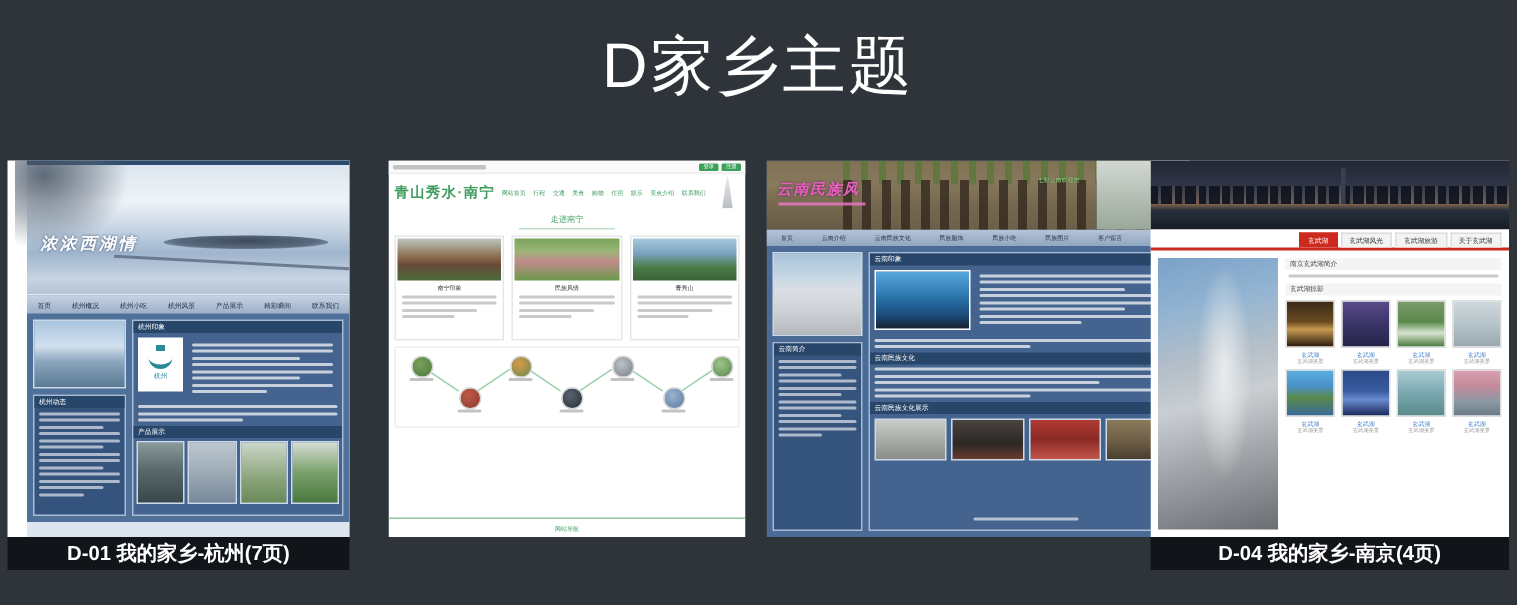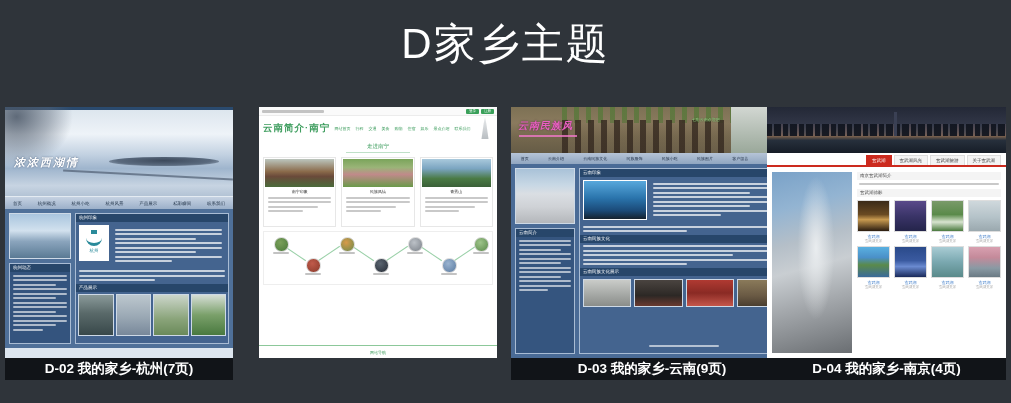--- a/index.html
+++ b/index.html
@@ -6,21 +6,21 @@
   body{width:1011px;height:403px;background:#2f343a;font-family:"Liberation Sans","DejaVu Sans",sans-serif;position:relative;overflow:hidden;}
   .page-title{position:absolute;top:16px;left:0;width:100%;text-align:center;color:#fff;font-size:42px;font-weight:500;letter-spacing:2px;}
   .card{position:absolute;top:107px;}
   .shot{height:251px;overflow:hidden;position:relative;background:#fff;}
   .cap{height:22px;line-height:22px;background:#111418;color:#fff;font-size:13.5px;font-weight:bold;text-align:center;white-space:nowrap;}
   .tl{height:2px;margin:2.5px 3px;background:var(--lc,rgba(255,255,255,.65));border-radius:1px;}
   .tl:nth-child(3n){width:72%;}
   .tl:last-child{width:50%;}
 
   
-  .s1{height:100%;display:flex;flex-direction:column;background:#4f7099;}
+  .s1{height:100%;display:flex;flex-direction:column;background:#4f7099;margin-left:13px;}
   .s1top{height:3px;background:#2a4a6e;}
   .s1hero{height:86px;position:relative;background:linear-gradient(180deg,#dde6ee 0%,#eef3f8 28%,#c2d1e1 52%,#9fb5cd 68%,#c7d4e2 88%,#b3c3d5 100%);}
   .s1tree{position:absolute;left:-8px;top:-6px;width:78px;height:64px;background:radial-gradient(ellipse at 25% 20%,rgba(72,84,100,.85) 0%,rgba(92,104,120,.45) 40%,rgba(0,0,0,0) 68%);}
   .s1isle{position:absolute;right:14px;bottom:30px;width:110px;height:9px;border-radius:50%;background:radial-gradient(ellipse at 50% 40%,#3d4a5c 0%,#5a6a7e 60%,rgba(0,0,0,0) 100%);}
   .s1bridge{position:absolute;left:58px;right:0;bottom:20px;height:2px;background:rgba(86,100,120,.75);transform:rotate(3deg);}
   .s1script{position:absolute;left:9px;bottom:26px;color:#fff;font-size:11px;font-style:italic;font-weight:bold;letter-spacing:2px;text-shadow:0 0 2px rgba(60,80,110,.9);}
   .s1nav{height:12px;background:linear-gradient(180deg,#c6d2e2 0%,#9cb0c9 100%);display:flex;align-items:center;justify-content:space-around;border-top:1px solid #e4ebf2;}
   .s1navi{font-size:4.5px;color:#223449;}
   .s1body{flex:1;display:flex;gap:4px;padding:4px;}
   .s1left{width:62px;display:flex;flex-direction:column;gap:4px;}
@@ -185,35 +185,35 @@
             <div style="background:linear-gradient(180deg,#8a9a9a 0%,#5a6a6a 45%,#38484a 100%)"></div>
             <div style="background:linear-gradient(180deg,#bcc7ce 0%,#9aa8b4 55%,#78empty 100%);background:linear-gradient(180deg,#bcc7ce 0%,#9aa8b4 55%,#78889a 100%)"></div>
             <div style="background:linear-gradient(180deg,#ccd6cb 0%,#8aa47a 60%,#6a8a5a 100%)"></div>
             <div style="background:linear-gradient(180deg,#d6ded6 0%,#7aa06a 50%,#49793f 100%)"></div>
           </div>
         </div>
       </div>
       <div class="s1foot"></div>
     </div>
   </div>
-  <div class="cap">D-02 我的家乡-杭州(7页)</div>
+  <div class="cap">D-01 我的家乡-杭州(7页)</div>
 </div>
 
 <div class="card" style="left:259px;width:238px">
   <div class="shot">
     <div class="s2">
       <div class="s2topbar">
         <div class="s2tbar"></div>
         <div class="s2btns">
           <span class="s2btn">登录</span>
           <span class="s2btn">注册</span>
         </div>
       </div>
       <div class="s2head">
-        <div class="s2logo">云南简介·南宁</div>
+        <div class="s2logo">青山秀水·南宁</div>
         <div class="s2nav">
             <span class="s2navi">网站首页</span>
             <span class="s2navi">行程</span>
             <span class="s2navi">交通</span>
             <span class="s2navi">美食</span>
             <span class="s2navi">购物</span>
             <span class="s2navi">住宿</span>
             <span class="s2navi">娱乐</span>
             <span class="s2navi">景点介绍</span>
             <span class="s2navi">联系我们</span>
@@ -358,21 +358,20 @@
             <div style="background:linear-gradient(180deg,#b03a32 0%,#8a2a24 50%,#c4564a 100%)"></div>
             <div style="background:linear-gradient(180deg,#8a7a5a 0%,#6a5a44 60%,#4a3e30 100%)"></div>
           </div>
           <div class="s3foot">
             <div class="s3fl"></div>
           </div>
         </div>
       </div>
     </div>
   </div>
-  <div class="cap">D-03 我的家乡-云南(9页)</div>
 </div>
 
 <div class="card" style="left:767px;width:239px">
   <div class="shot">
     <div class="s4">
       <div class="s4hero">
         <div class="s4bld"></div>
         <div class="s4tower"></div>
       </div>
       <div class="s4tabs">

